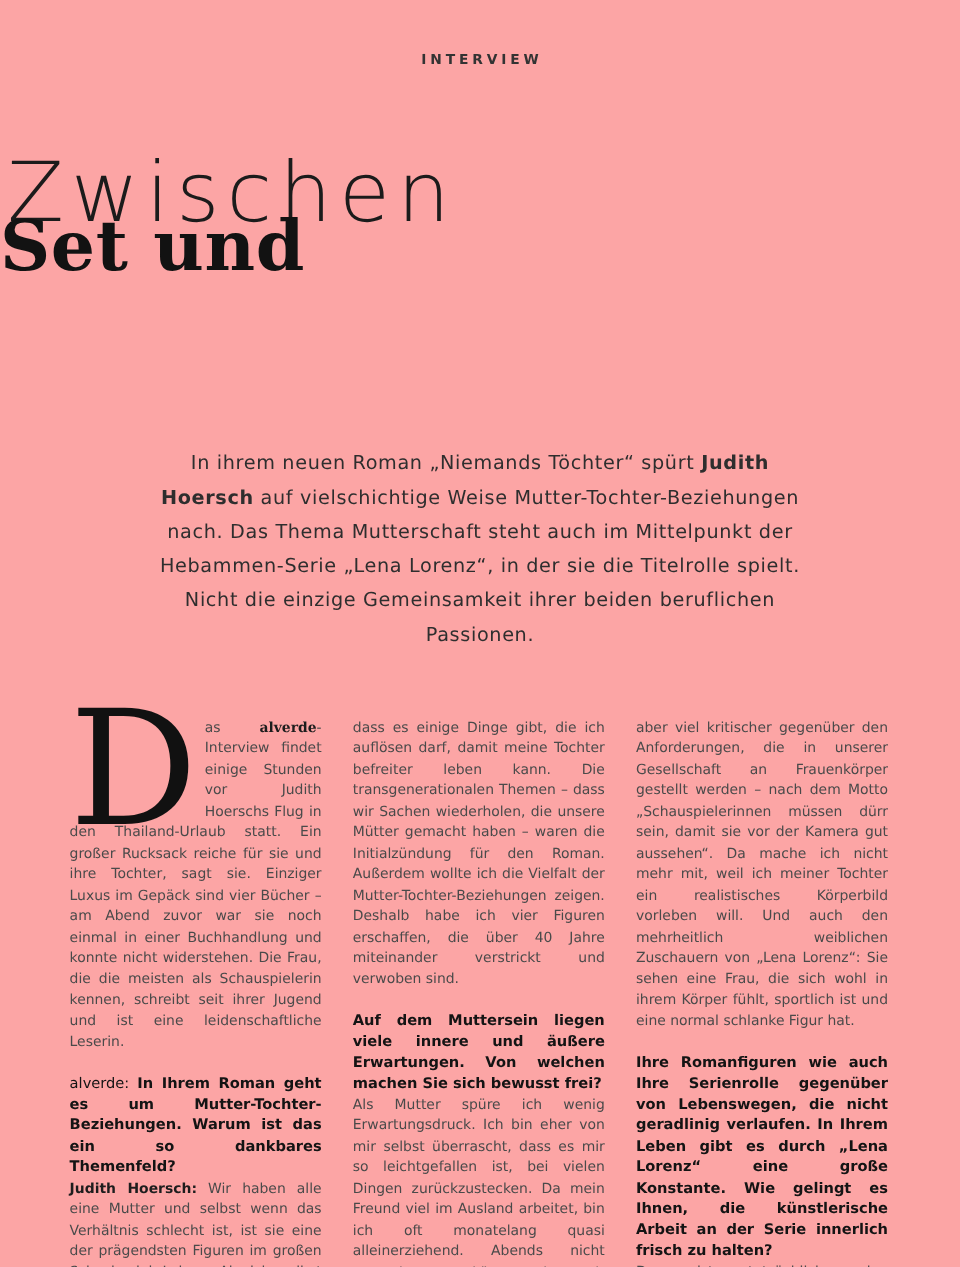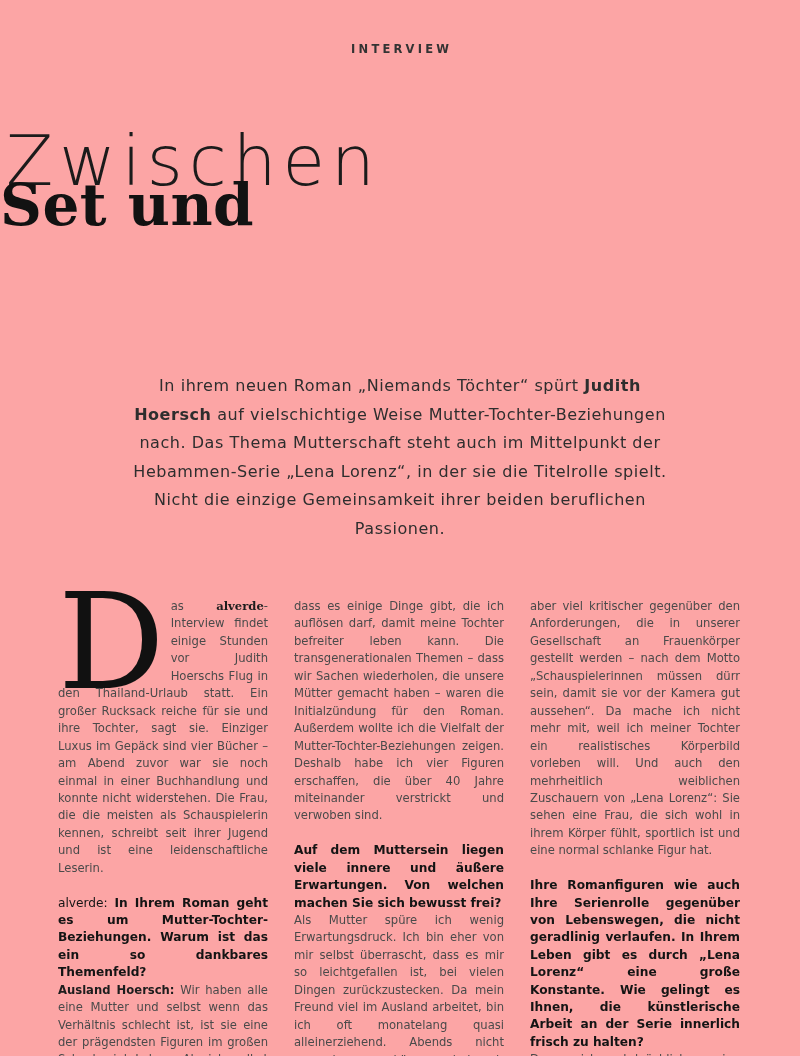--- a/index.html
+++ b/index.html
@@ -215,21 +215,21 @@
     <span>In ihrem neuen Roman „Niemands Töchter“ spürt </span><b>Judith Hoersch</b><span> auf vielschichtige Weise Mutter-Tochter-Beziehungen nach. Das Thema Mutterschaft steht auch im Mittelpunkt der Hebammen-Serie „Lena Lorenz“, in der sie die Titelrolle spielt. Nicht die einzige Gemeinsamkeit ihrer beiden beruflichen Passionen.</span>
   </div>
 
   <div class="columns">
 
     <div class="col">
       <p><span class="dropcap">D</span><span>as </span><span class="brand-inline">alverde</span><span>-Interview findet einige Stunden vor Judith Hoerschs Flug in den Thailand-Urlaub statt. Ein großer Rucksack reiche für sie und ihre Tochter, sagt sie. Einziger Luxus im Gepäck sind vier Bücher – am Abend zuvor war sie noch einmal in einer Buchhandlung und konnte nicht widerstehen. Die Frau, die die meisten als Schauspielerin kennen, schreibt seit ihrer Jugend und ist eine leidenschaftliche Leserin.</span></p>
 
       <p class="q"><span class="src">alverde: </span><span>In Ihrem Roman geht es um Mutter-Tochter-Beziehungen. Warum ist das ein so dankbares Themenfeld?</span></p>
 
-      <p><span class="speaker">Ausland Hoersch:</span><span> Wir haben alle eine Mutter und selbst wenn das Verhältnis schlecht ist, ist sie eine der prägendsten Figuren im großen Schachspiel Leben. Als ich selbst Mutter wurde, ist mir bewusst geworden,</span></p>
+      <p><span class="speaker">Judith Hoersch:</span><span> Wir haben alle eine Mutter und selbst wenn das Verhältnis schlecht ist, ist sie eine der prägendsten Figuren im großen Schachspiel Leben. Als ich selbst Mutter wurde, ist mir bewusst geworden,</span></p>
     </div>
 
     <div class="col">
       <p>dass es einige Dinge gibt, die ich auflösen darf, damit meine Tochter befreiter leben kann. Die transgenerationalen Themen – dass wir Sachen wiederholen, die unsere Mütter gemacht haben – waren die Initialzündung für den Roman. Außerdem wollte ich die Vielfalt der Mutter-Tochter-Beziehungen zeigen. Deshalb habe ich vier Figuren erschaffen, die über 40 Jahre miteinander verstrickt und verwoben sind.</p>
       <p class="q">Auf dem Muttersein liegen viele innere und äußere Erwartungen. Von welchen machen Sie sich bewusst frei?</p>
       <p>Als Mutter spüre ich wenig Erwartungsdruck. Ich bin eher von mir selbst überrascht, dass es mir so leichtgefallen ist, bei vielen Dingen zurückzustecken. Da mein Freund viel im Ausland arbeitet, bin ich oft monatelang quasi alleinerziehend. Abends nicht weggehen zu können, hat mir erstaunlich wenig ausgemacht. Ich bin</p>
     </div>
 
     <div class="col">
       <p>aber viel kritischer gegenüber den Anforderungen, die in unserer Gesellschaft an Frauenkörper gestellt werden – nach dem Motto „Schauspielerinnen müssen dürr sein, damit sie vor der Kamera gut aussehen“. Da mache ich nicht mehr mit, weil ich meiner Tochter ein realistisches Körperbild vorleben will. Und auch den mehrheitlich weiblichen Zuschauern von „Lena Lorenz“: Sie sehen eine Frau, die sich wohl in ihrem Körper fühlt, sportlich ist und eine normal schlanke Figur hat.</p>

